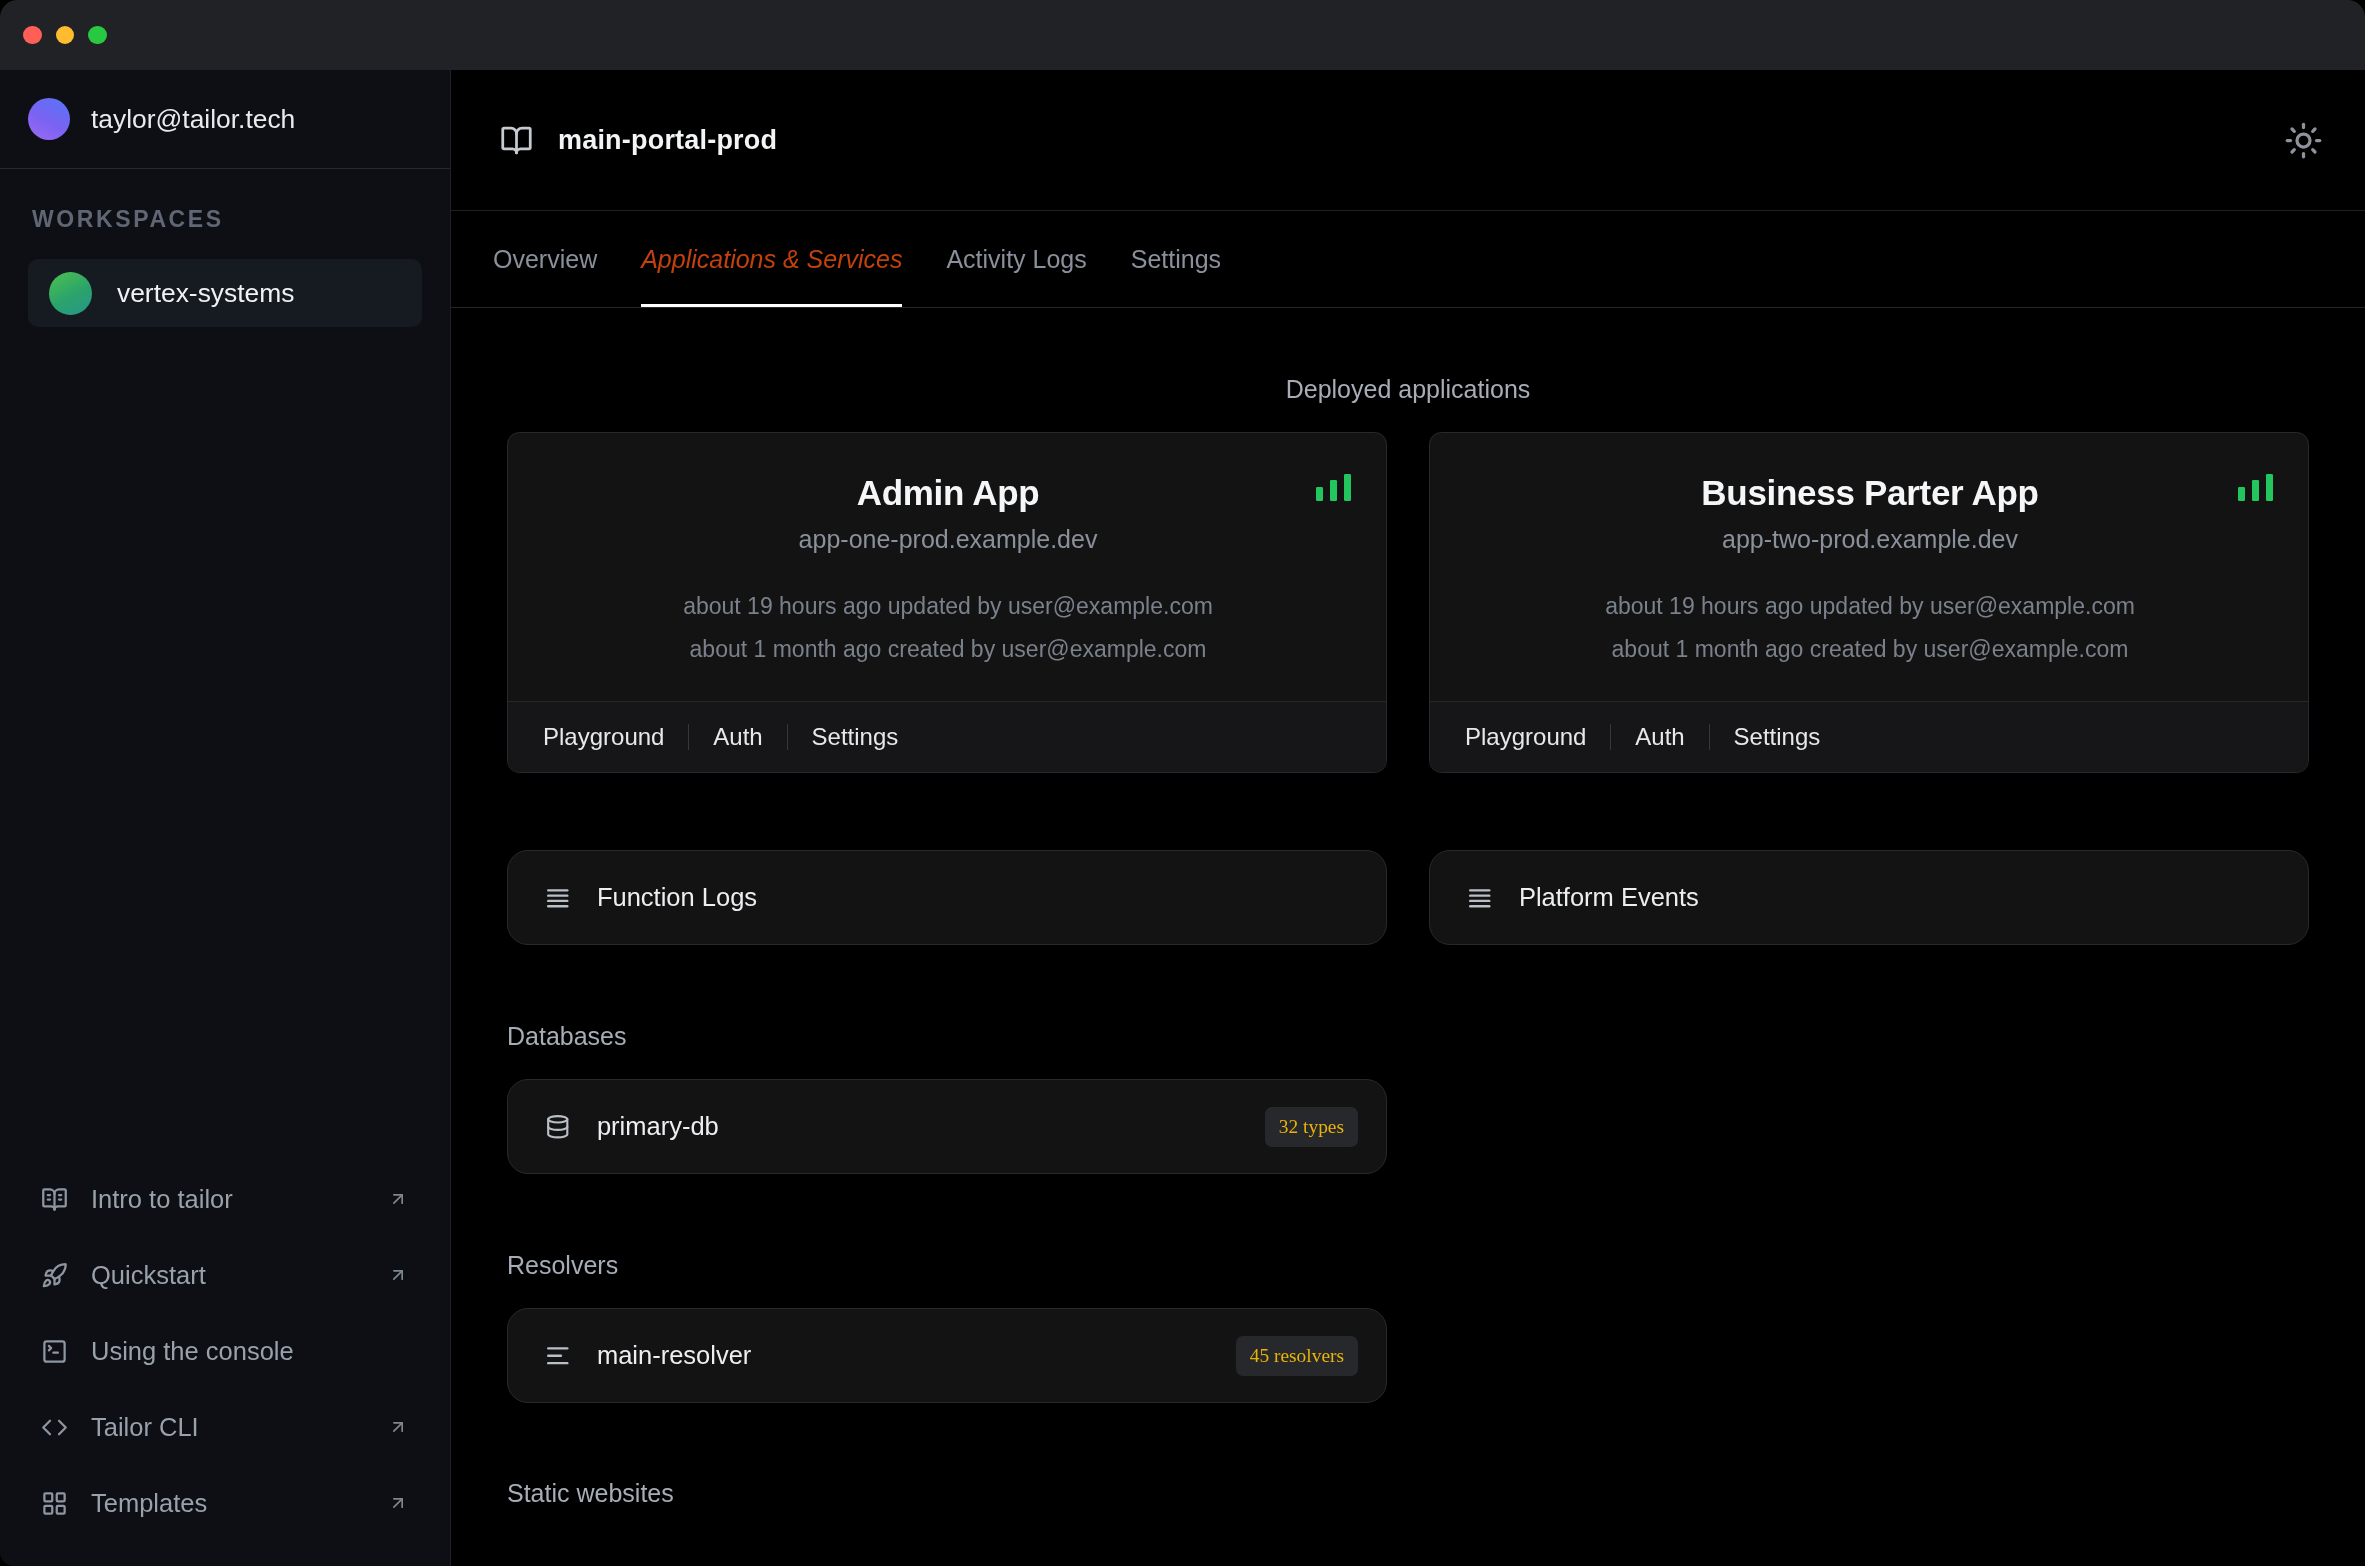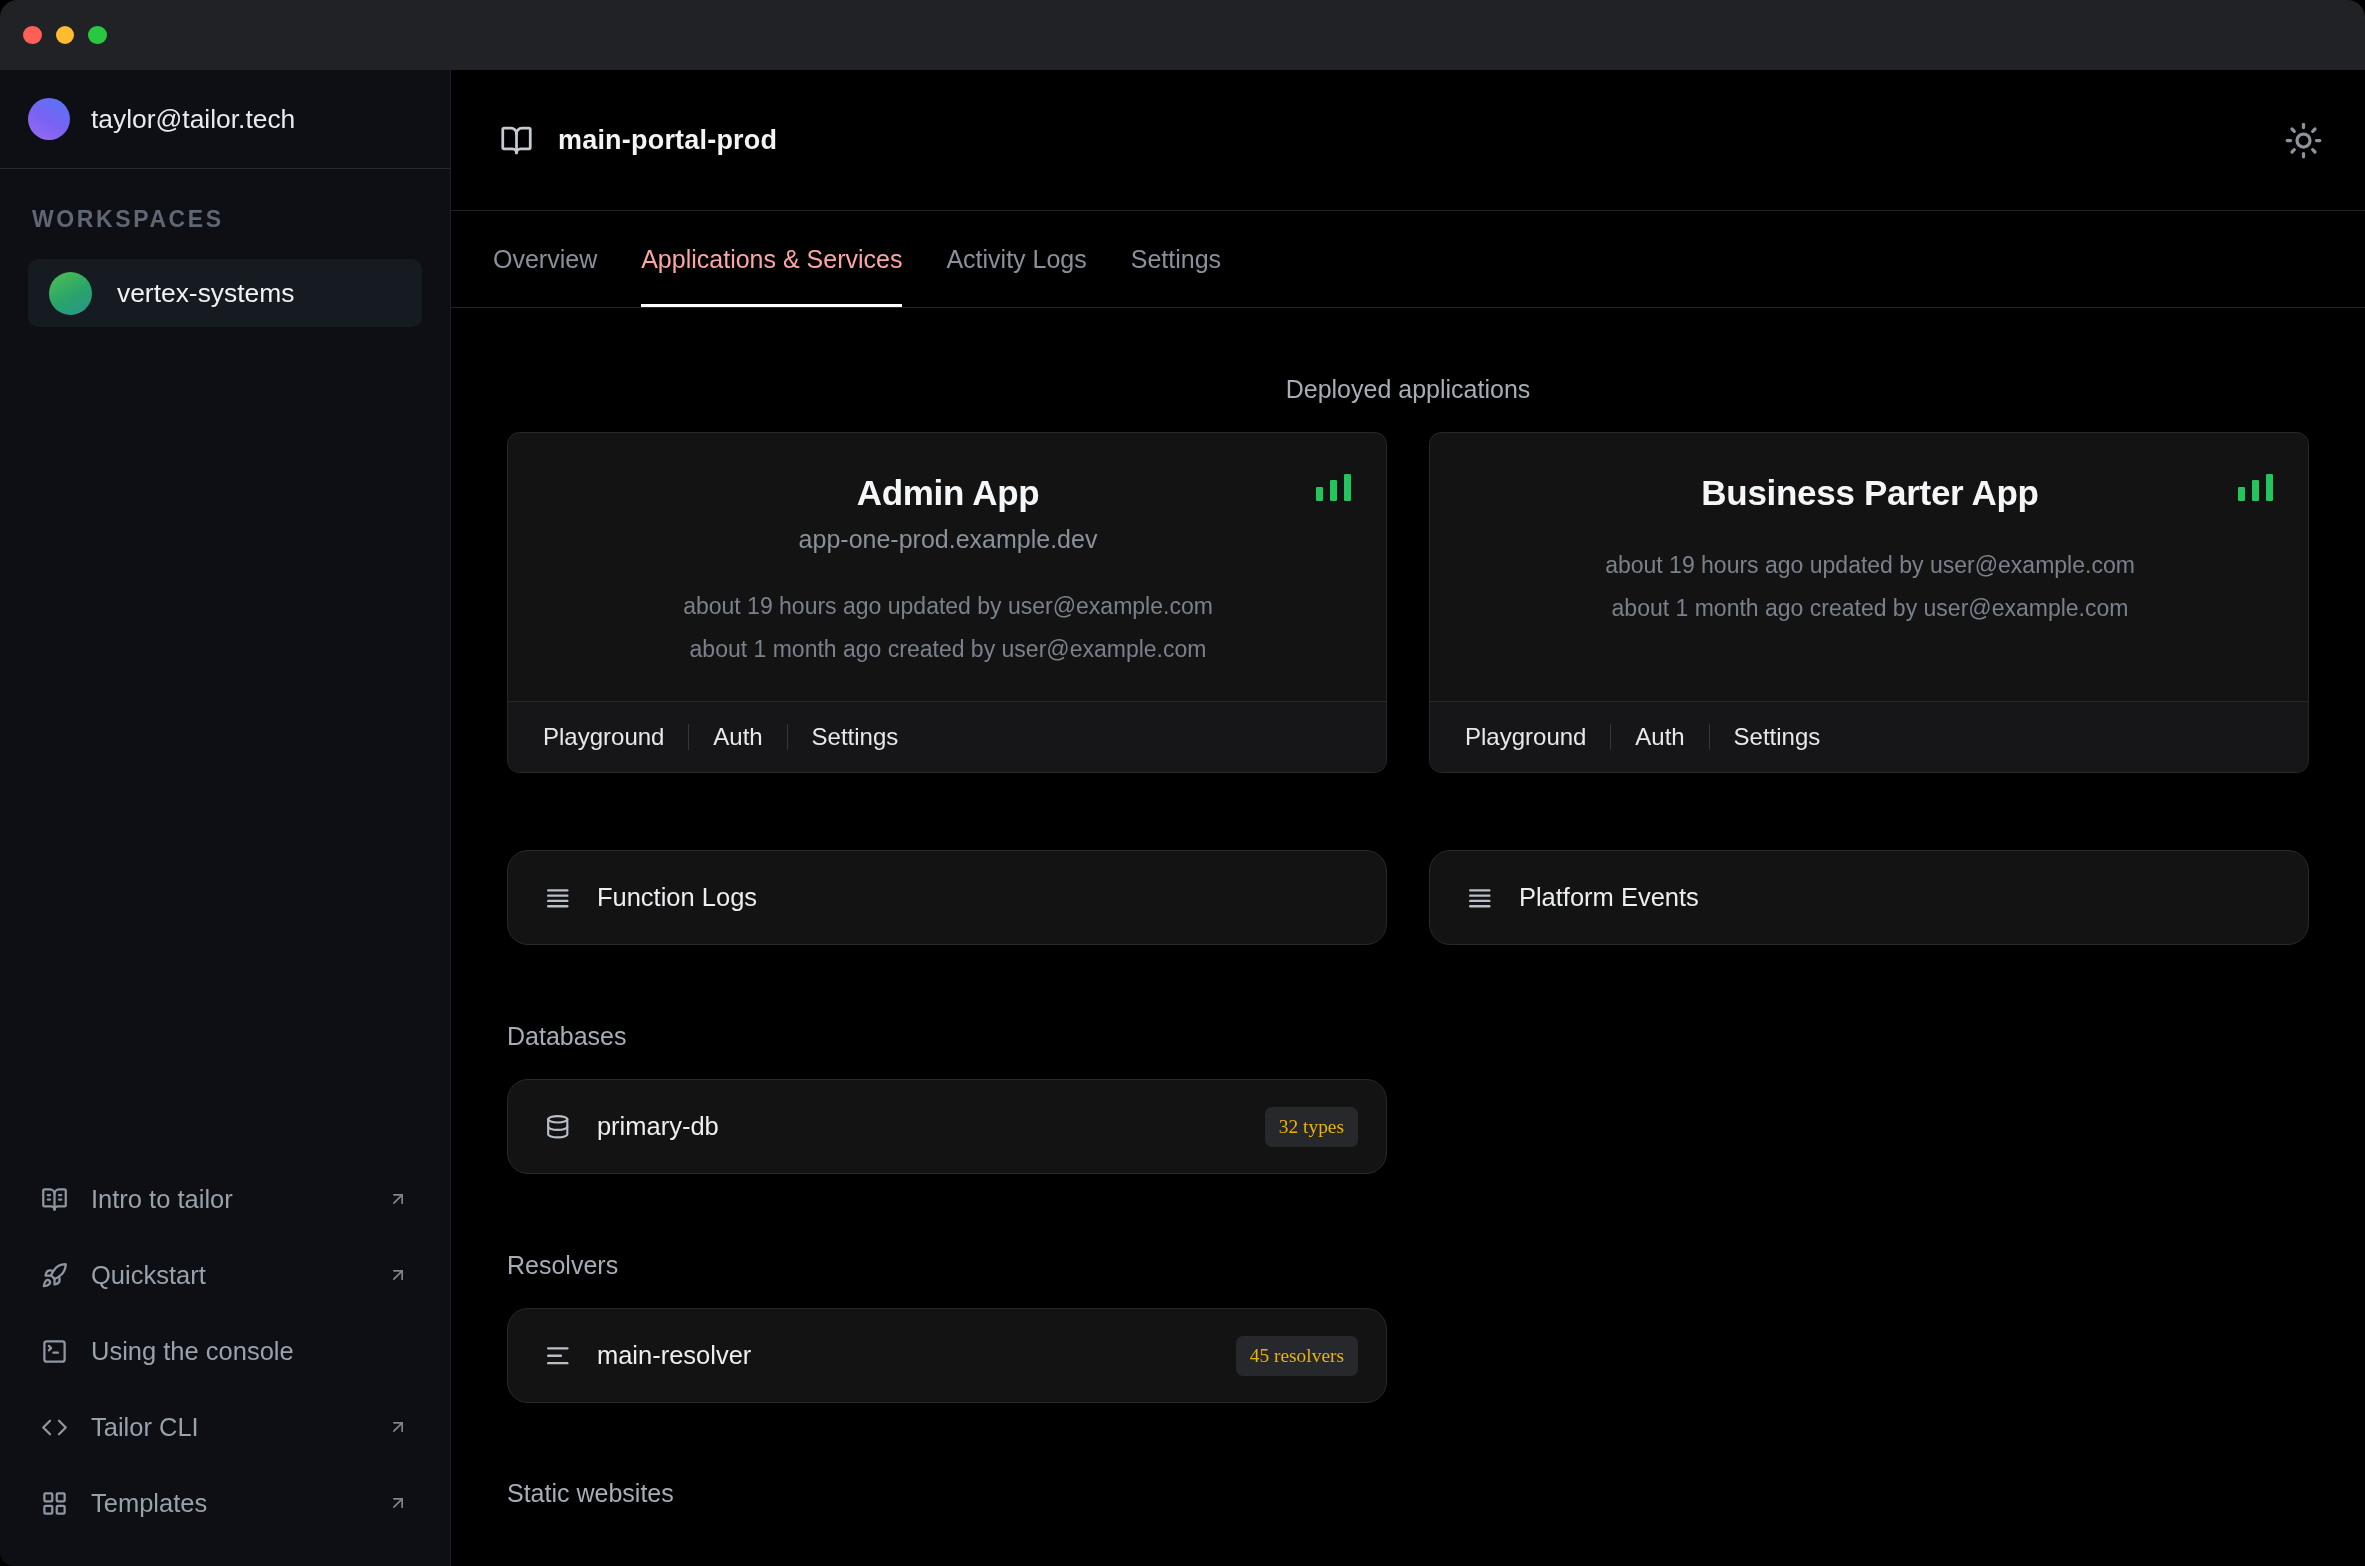--- a/index.html
+++ b/index.html
@@ -43,21 +43,21 @@
   .main-header { height:141px; flex:none; display:flex; align-items:center; padding:0 42px 0 49px; border-bottom:0.9px solid #1e2023; gap:25px; }
   .header-book { width:33px; height:33px; color:#c5cad0; display:flex; }
   .header-book svg { width:100%; height:100%; }
   .header-title { font-size:27px; font-weight:600; color:#f3f4f6; letter-spacing:0.2px; }
   .header-spacer { flex:1; }
   .sun-btn { width:39px; height:39px; color:#8d939c; display:flex; cursor:pointer; background:none; border:none; padding:0; }
   .sun-btn svg { width:100%; height:100%; }
 
   .tabs-row { height:97px; flex:none; display:flex; align-items:stretch; gap:44px; padding:0 42px; border-bottom:0.9px solid #242629; }
   .tab { display:flex; align-items:center; font-size:25px; color:#8a909b; position:relative; cursor:pointer; }
-  .tab.active { color:#fca5a5; font-weight:500; }
+  .tab.active { color:#c2410c; font-weight:500;font-style:italic; }
   .tab.active::after { content:""; position:absolute; left:0; right:0; bottom:0; height:3.5px; background:#fff; }
 
   .content { padding:0 56px; flex:1; overflow:hidden; }
   .section-heading { font-size:25px; font-weight:400; color:#a7adb7; }
   .sec-deployed { margin-top:67px;text-align:center; }
   .sec { margin-top:77px; }
   .grid2 { display:grid; grid-template-columns:1fr 1fr; gap:42px; margin-top:28px; }
 
   
   .app-card { height:341px; background:#131314; border:0.9px solid #28292c; border-radius:12.3px; display:flex; flex-direction:column; overflow:hidden; }
@@ -260,20 +260,21 @@
                 <span class="vsep"></span>
                 <span class="app-link">Auth</span>
                 <span class="vsep"></span>
                 <span class="app-link">Settings</span>
               </div>
             </div>
 
             <div class="app-card">
               <div class="app-body">
                 <div class="app-name">Business Parter App</div>
+                <div class="app-domain">app-two-prod.example.dev</div>
                 <div class="app-meta-block">
                   <div class="app-meta">about 19 hours ago updated by user@example.com</div>
                   <div class="app-meta">about 1 month ago created by user@example.com</div>
                 </div>
                 <span class="chart-icon">
                   <svg width="35" height="28" viewBox="0 0 40 32" fill="#22c55e">
                       <rect x="0" y="16" width="8" height="16" rx="1.5"></rect>
                       <rect x="16" y="8" width="8" height="24" rx="1.5"></rect>
                       <rect x="32" y="1" width="8" height="31" rx="1.5"></rect>
                     </svg>

